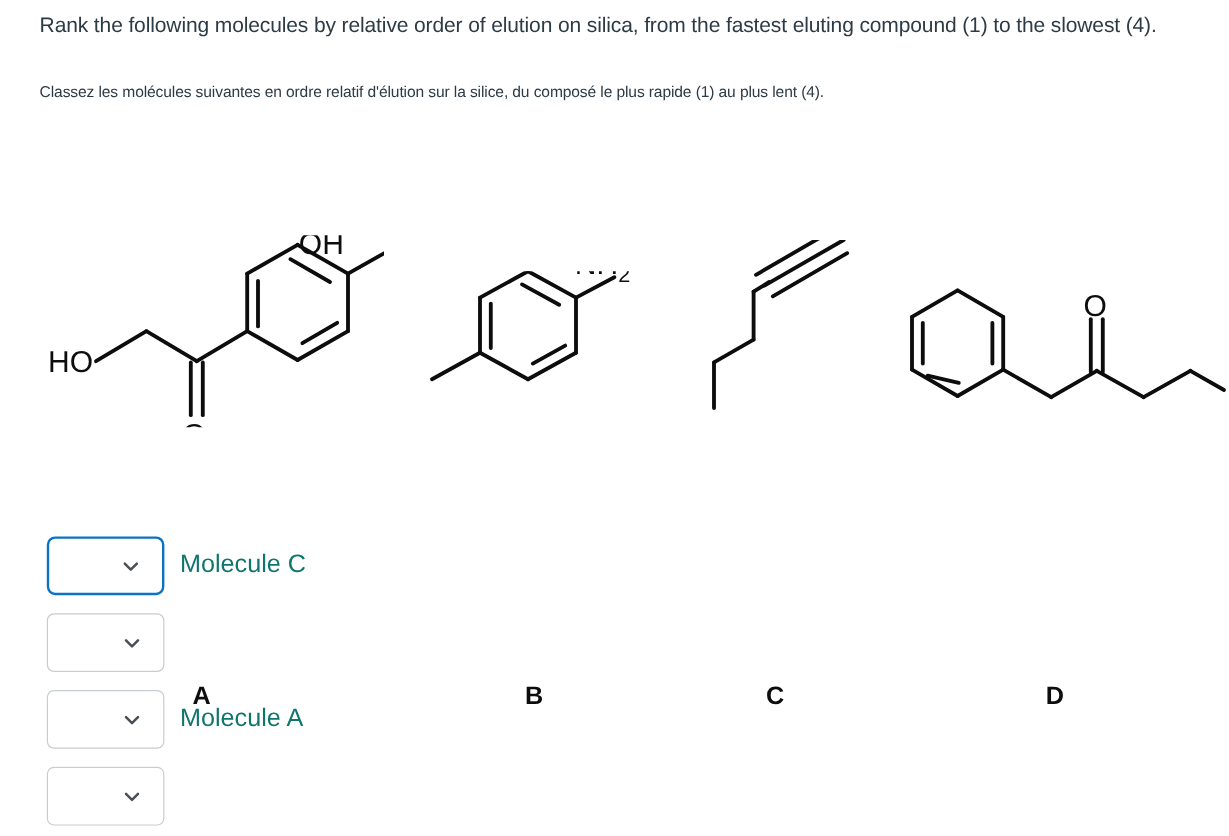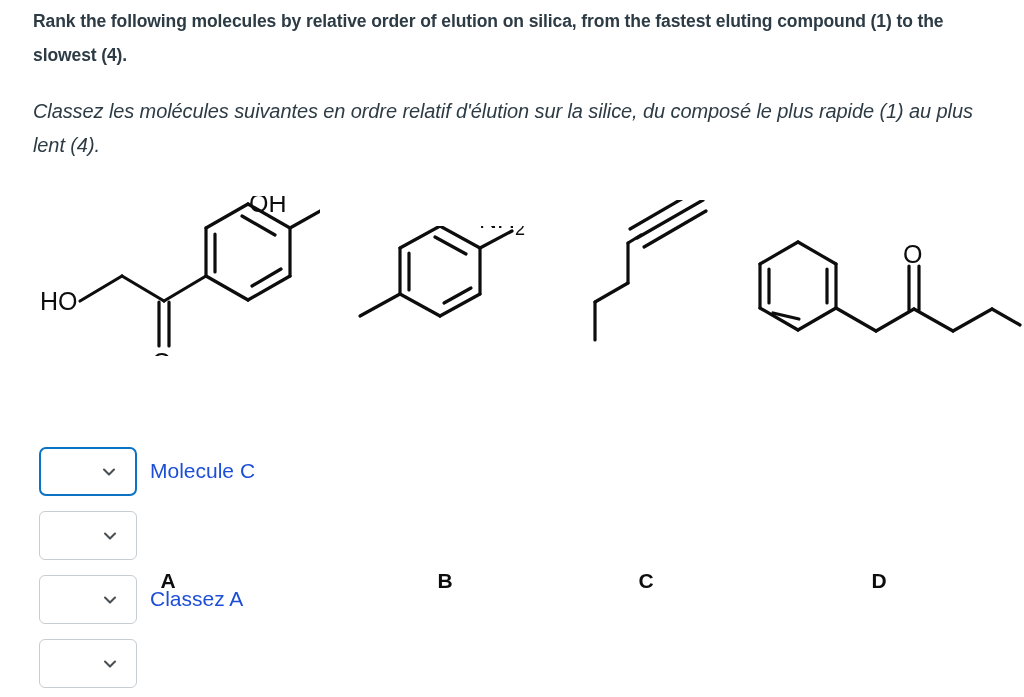--- a/index.html
+++ b/index.html
@@ -18,30 +18,29 @@
 
   
   #question-block {
     position: absolute;
     left: 33px;
     top: 0px;
     width: 960px;
   }
   .q-prompt {
     font-size: 17.5px;
-    font-weight: bold;
+    font-weight: normal;
     line-height: 34px;
     color: #2d3b45;
     letter-spacing: -0.1px;
     margin: 0;
     padding-top: 4px;
   }
   .q-prompt-fr {
-    font-size: 20px;
-    font-style: italic;
+    font-size: 13px;
     line-height: 34px;
     color: #2d3b45;
     letter-spacing: -0.1px;
     margin: 0;
     padding-top: 22px;
   }
 
   
   #molecule-strip {
     position: absolute;
@@ -113,21 +112,21 @@
     color: #2d3b45;
     white-space: nowrap;
     overflow: hidden;
   }
   .answer-label {
     position: absolute;
     left: 150px;
     top: 9px;
     font-size: 21px;
     line-height: 30px;
-    color: #1d4ed8;
+    color: #0f766e;
     font-family: "Liberation Sans", sans-serif;
     white-space: nowrap;
   }
 </style>
 </head>
 <body>
 
 <div id="question-block">
   <p class="q-prompt">Rank the following molecules by relative order of elution on silica, from the fastest eluting compound (1) to the slowest (4).</p>
   <p class="q-prompt-fr">Classez les molécules suivantes en ordre relatif d'élution sur la silice, du composé le plus rapide (1) au plus lent (4).</p>
@@ -268,21 +267,21 @@
     </div>
   </div>
 
   <div class="answer-row">
     <div class="dropdown">
       <span class="dd-value"></span>
       <svg class="chevron" viewBox="0 0 16 16">
         <path d="M3 5.6 L8 10.6 L13 5.6" stroke="#4a4f54" stroke-width="2.1" fill="none" stroke-linecap="round" stroke-linejoin="round"></path>
       </svg>
     </div>
-    <div class="answer-label">Classez A</div>
+    <div class="answer-label">Molecule A</div>
   </div>
 
   <div class="answer-row">
     <div class="dropdown">
       <span class="dd-value"></span>
       <svg class="chevron" viewBox="0 0 16 16">
         <path d="M3 5.6 L8 10.6 L13 5.6" stroke="#4a4f54" stroke-width="2.1" fill="none" stroke-linecap="round" stroke-linejoin="round"></path>
       </svg>
     </div>
   </div>

